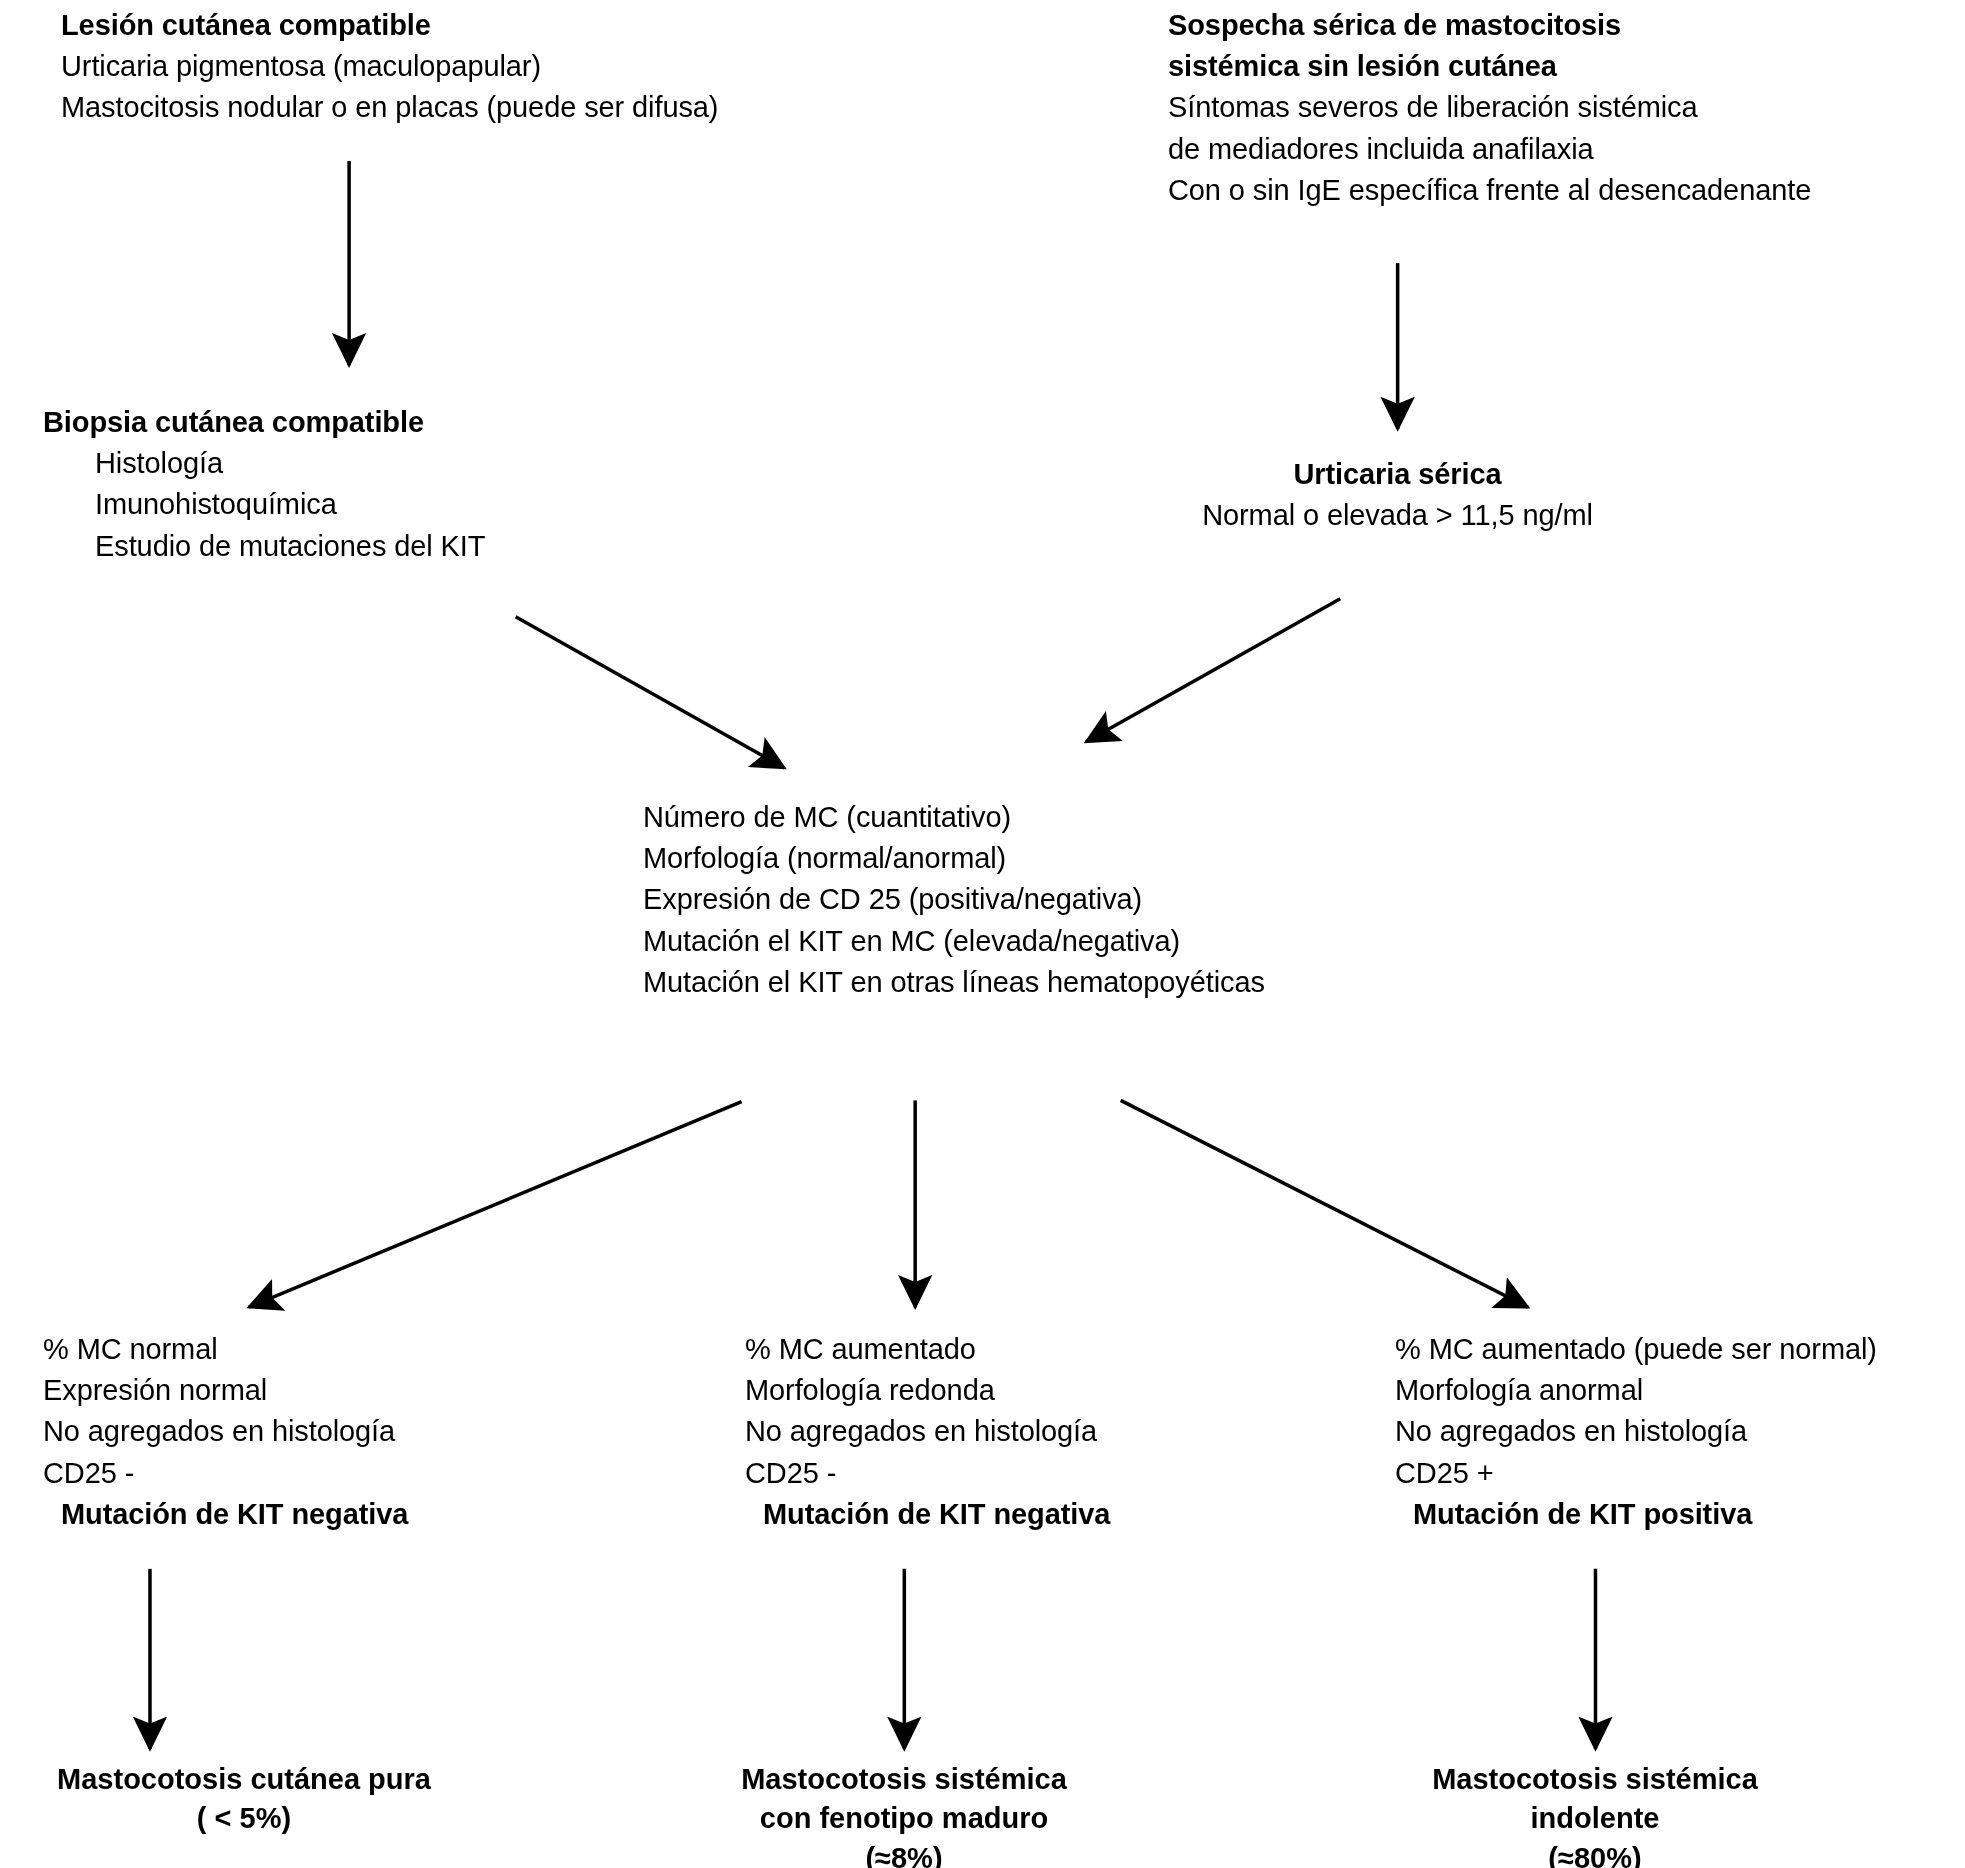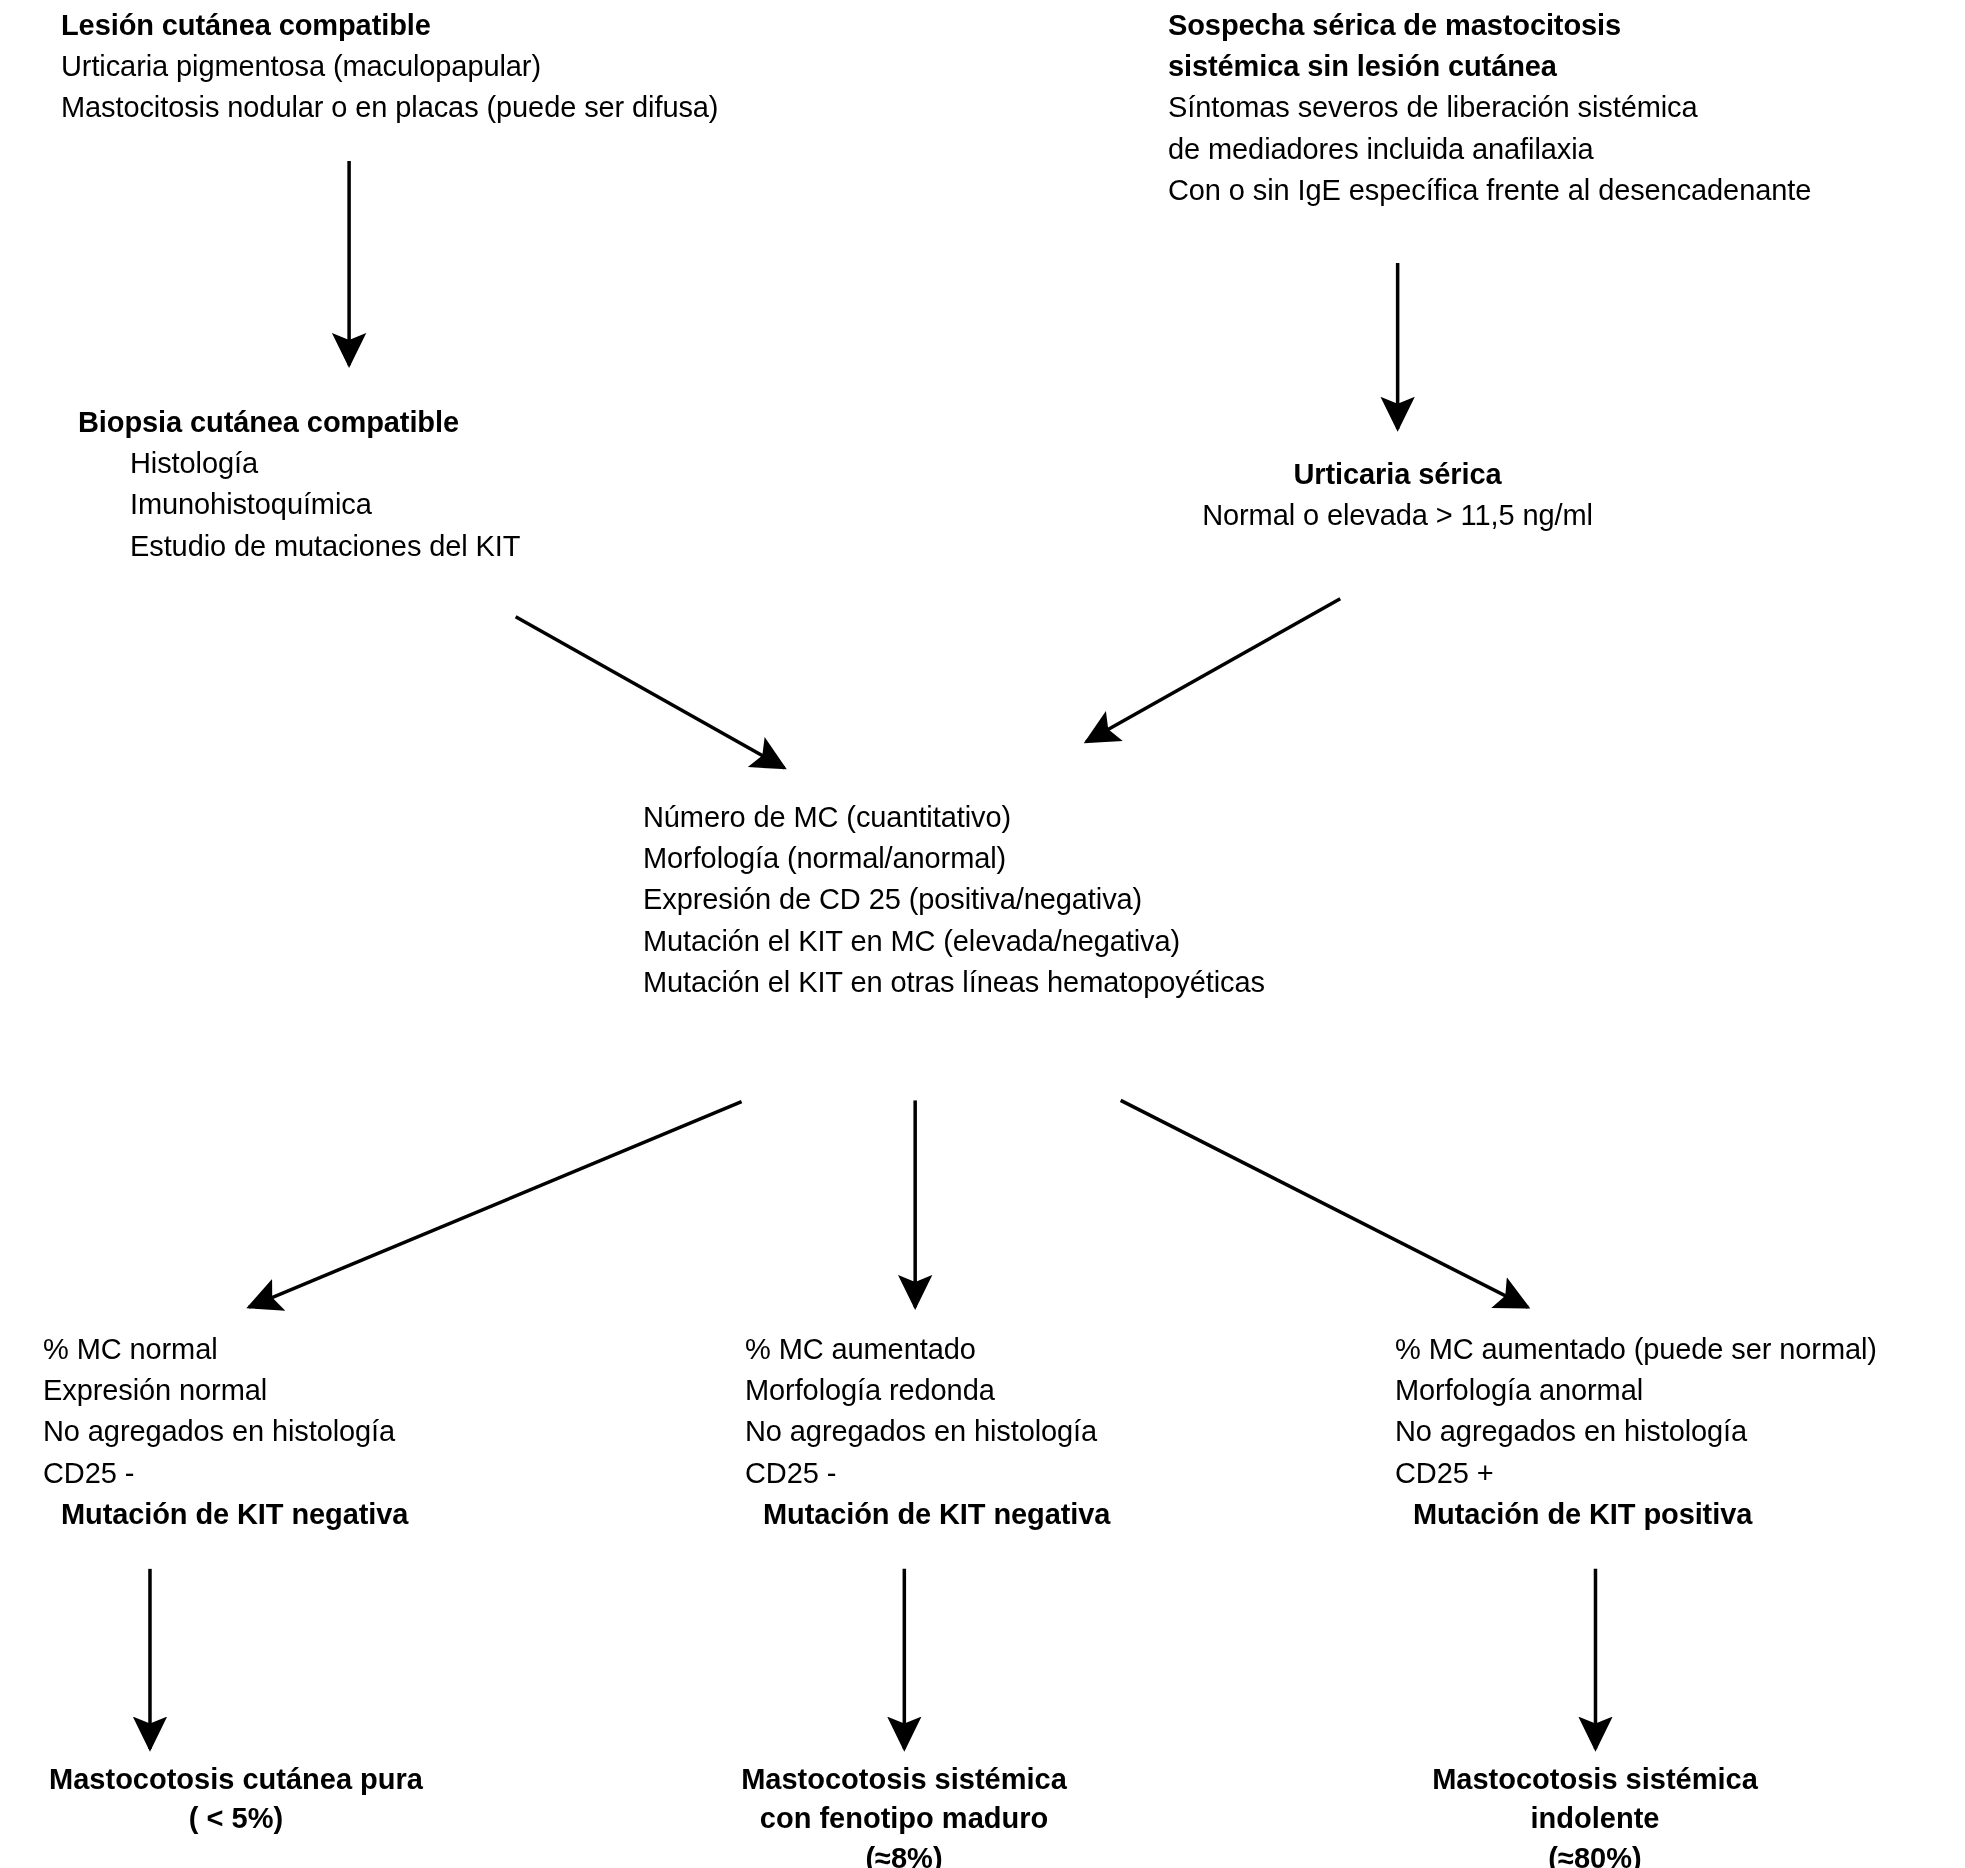--- a/index.html
+++ b/index.html
@@ -90,21 +90,21 @@
   </div>
 
   <div class="blk" style="left:1168px; top:5.1px;">
     <div class="ttl">Sospecha sérica de mastocitosis</div>
     <div class="ttl">sistémica sin lesión cutánea</div>
     <div class="ln">Síntomas severos de liberación sistémica</div>
     <div class="ln">de mediadores incluida anafilaxia</div>
     <div class="ln">Con o sin IgE específica frente al desencadenante</div>
   </div>
 
-  <div class="blk" style="left:78px; top:402px;">
+  <div class="blk" style="left:43px; top:402px;">
     <div class="ttl">Biopsia cutánea compatible</div>
     <div class="ln indent">Histología</div>
     <div class="ln indent">Imunohistoquímica</div>
     <div class="ln indent">Estudio de mutaciones del KIT</div>
   </div>
 
   <div class="blk ctr" style="left:1174px; width:447px; top:454px;">
     <div class="ttl">Urticaria sérica</div>
     <div class="ln">Normal o elevada &gt; 11,5 ng/ml</div>
   </div>
@@ -134,21 +134,21 @@
   </div>
 
   <div class="blk" style="left:1395px; top:1329px;">
     <div class="ln">% MC aumentado (puede ser normal)</div>
     <div class="ln">Morfología anormal</div>
     <div class="ln">No agregados en histología</div>
     <div class="ln">CD25 +</div>
     <div class="ln indent-sm">Mutación de KIT positiva</div>
   </div>
 
-  <div class="concl" style="left:0px; width:472px; top:1760px;">
+  <div class="concl" style="left:8px; width:472px; top:1760px;">
     <div>Mastocotosis cutánea pura</div>
     <div>( &lt; 5%)</div>
   </div>
 
   <div class="concl" style="left:668px; width:472px; top:1760px;">
     <div>Mastocotosis sistémica</div>
     <div>con fenotipo maduro</div>
     <div>(≈8%)</div>
   </div>
 

